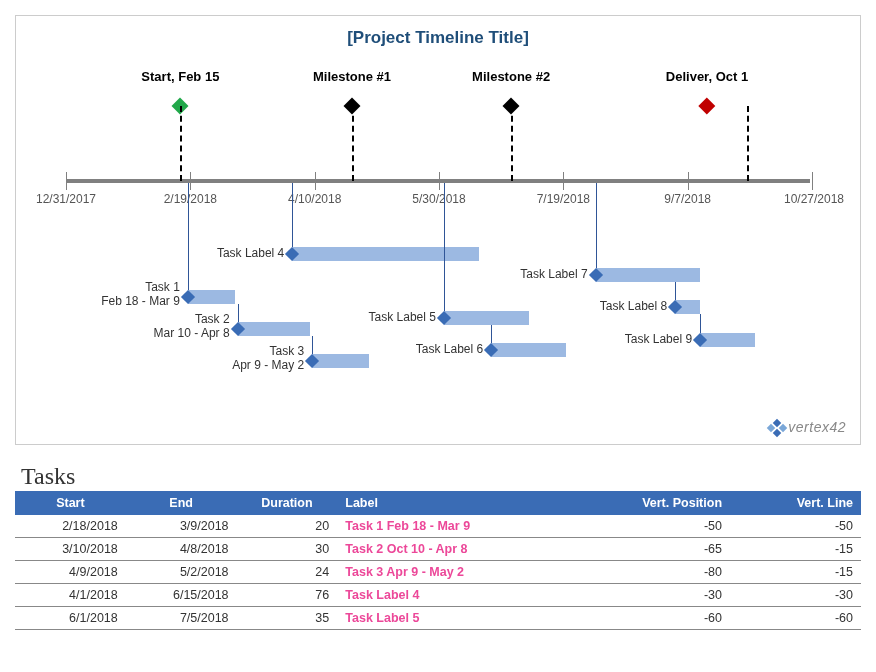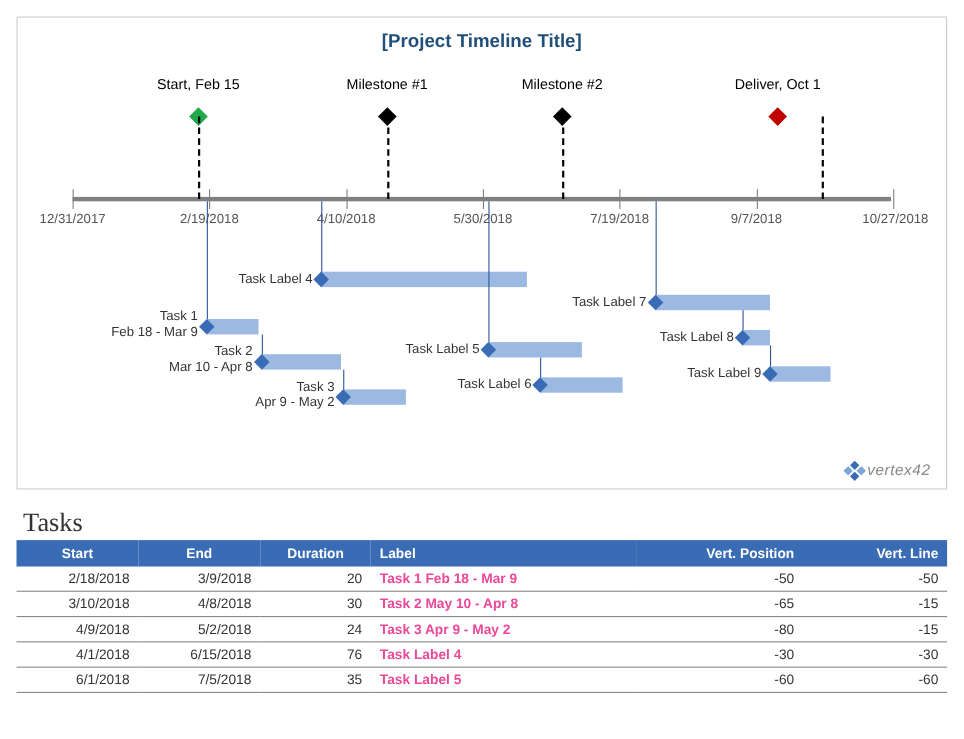--- a/index.html
+++ b/index.html
@@ -56,21 +56,21 @@
     transform: translateX(-50%);
     white-space: nowrap;
   }
   .milestone {
     position: absolute;
     transform: translateX(-50%);
     text-align: center;
   }
   .ms-label {
     font-size: 13px;
-    font-weight: normal;
+    font-weight: bold;
     color: #000;
     white-space: nowrap;
     margin-bottom: 16px;
   }
   .diamond {
     width: 12px;
     height: 12px;
     margin: 0 auto 0 auto;
     transform: rotate(45deg);
   }
@@ -290,21 +290,21 @@
         <td>3/9/2018</td>
         <td>20</td>
         <td class="label">Task 1  Feb 18 - Mar 9</td>
         <td>-50</td>
         <td>-50</td>
       </tr>
       <tr>
         <td>3/10/2018</td>
         <td>4/8/2018</td>
         <td>30</td>
-        <td class="label">Task 2  May 10 - Apr 8</td>
+        <td class="label">Task 2  Oct 10 - Apr 8</td>
         <td>-65</td>
         <td>-15</td>
       </tr>
       <tr>
         <td>4/9/2018</td>
         <td>5/2/2018</td>
         <td>24</td>
         <td class="label">Task 3  Apr 9 - May 2</td>
         <td>-80</td>
         <td>-15</td>

